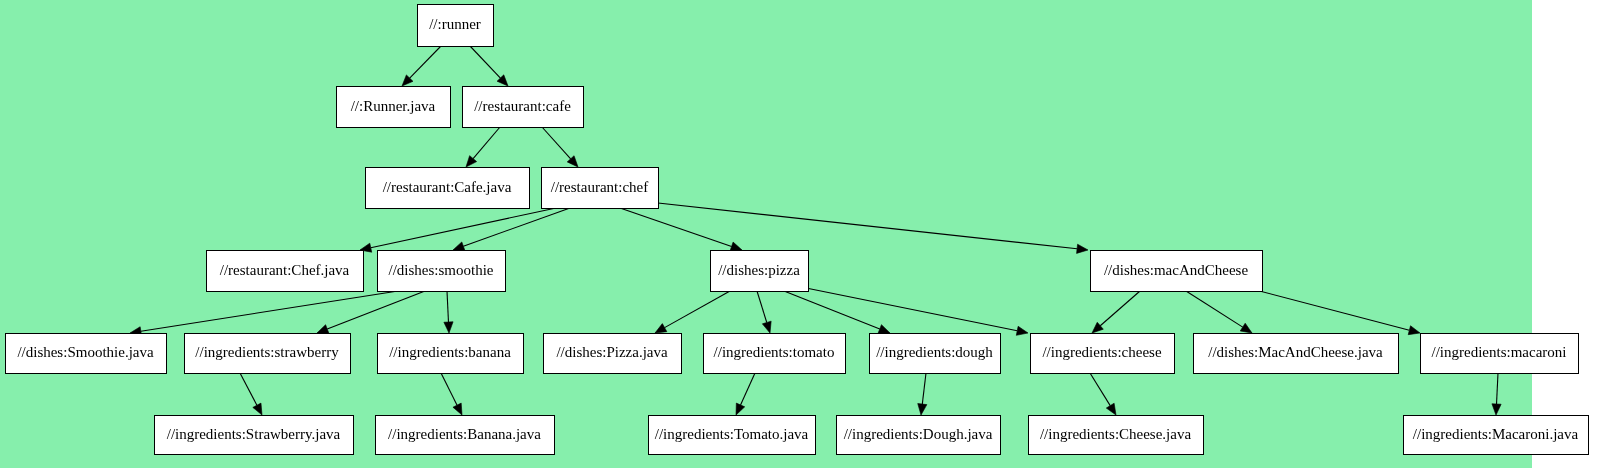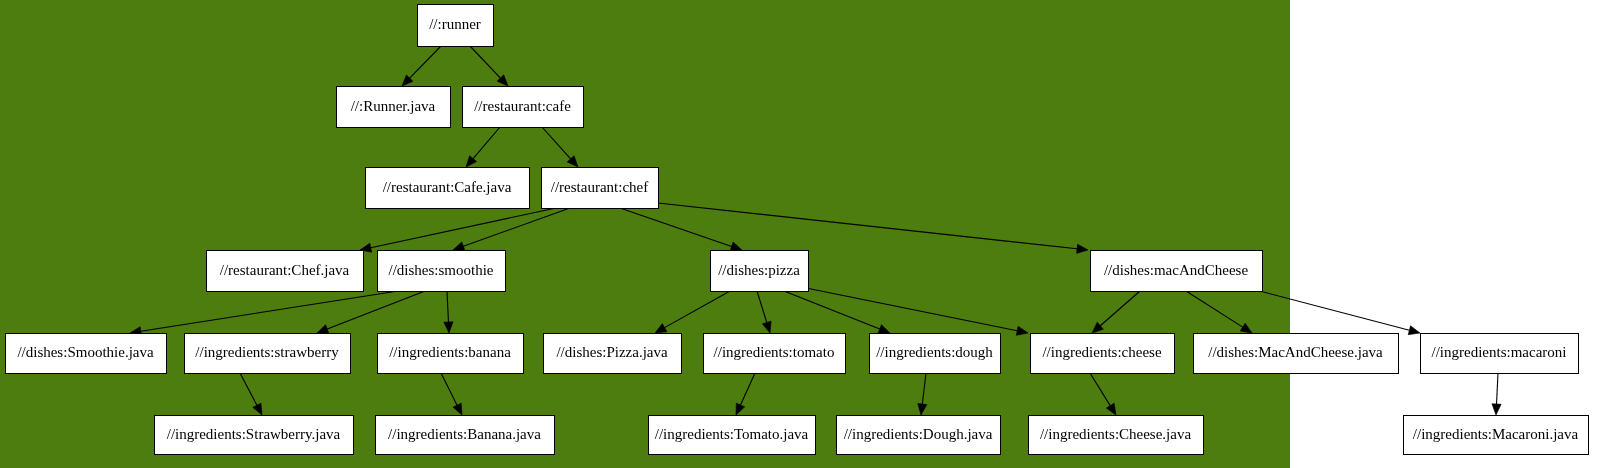--- a/index.html
+++ b/index.html
@@ -2,23 +2,23 @@
 <html><head>
 <meta charset="utf-8">
 <style>
   html, body {
     margin: 0;
     padding: 0;
     background: #ffffff;
   }
   #graph-root {
     position: relative;
-    width: 1290px;
+    width: 1532px;
     height: 468px;
-    background: #4d7c0f;
+    background: #86efac;
     font-family: "Liberation Serif", "DejaVu Serif", serif;
   }
   svg.graph-canvas {
     display: block;
     width: 1600px;
     height: 468px;
   }
   .node-box {
     fill: #ffffff;
     stroke: #000000;

